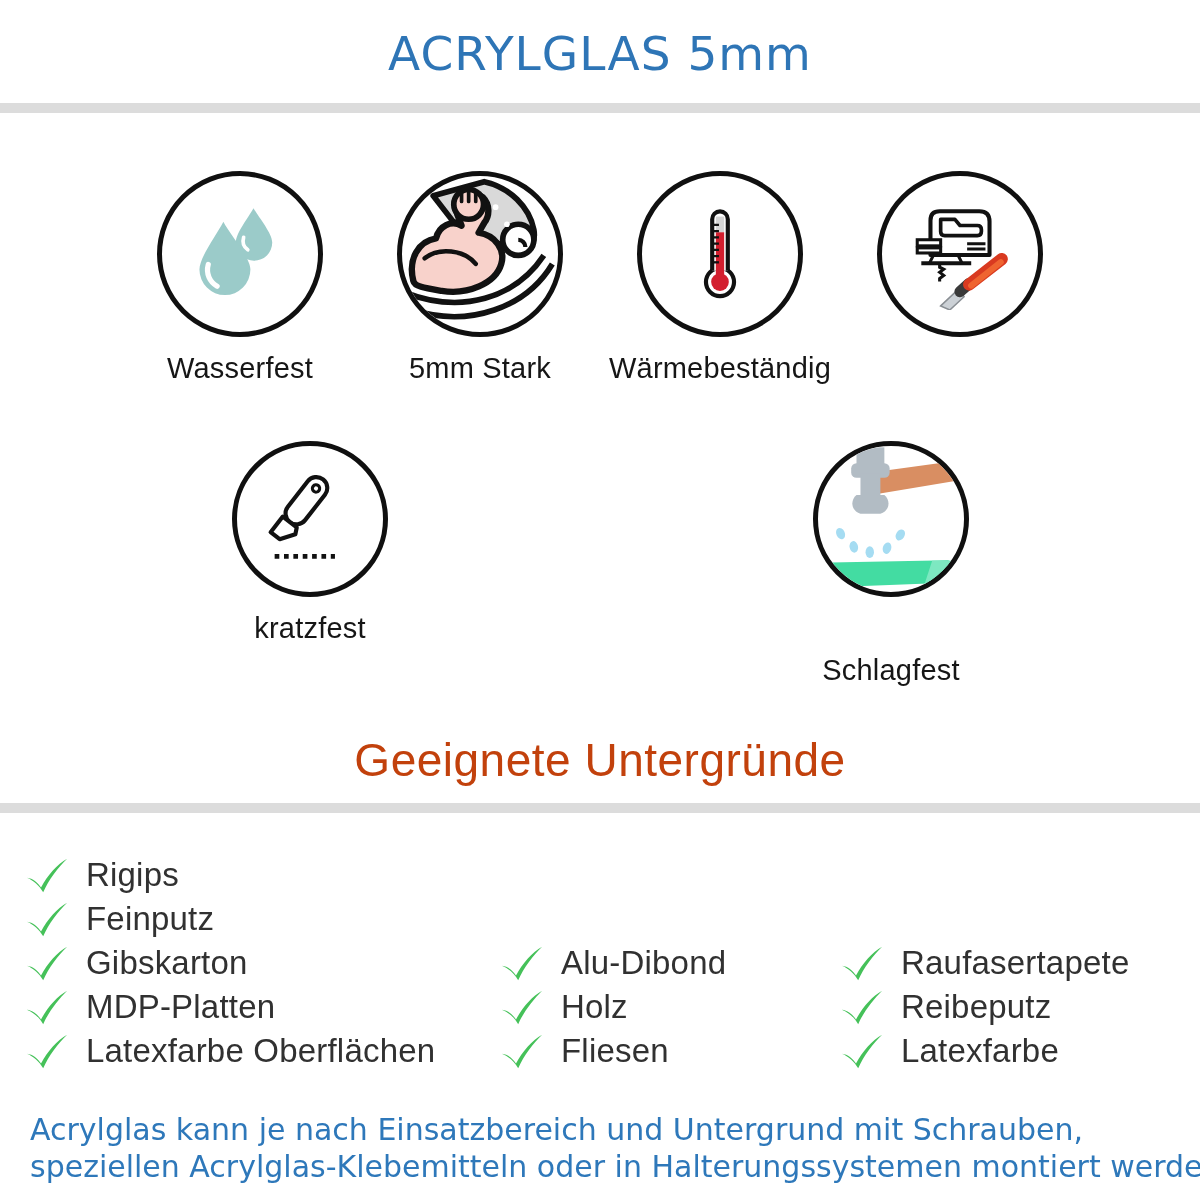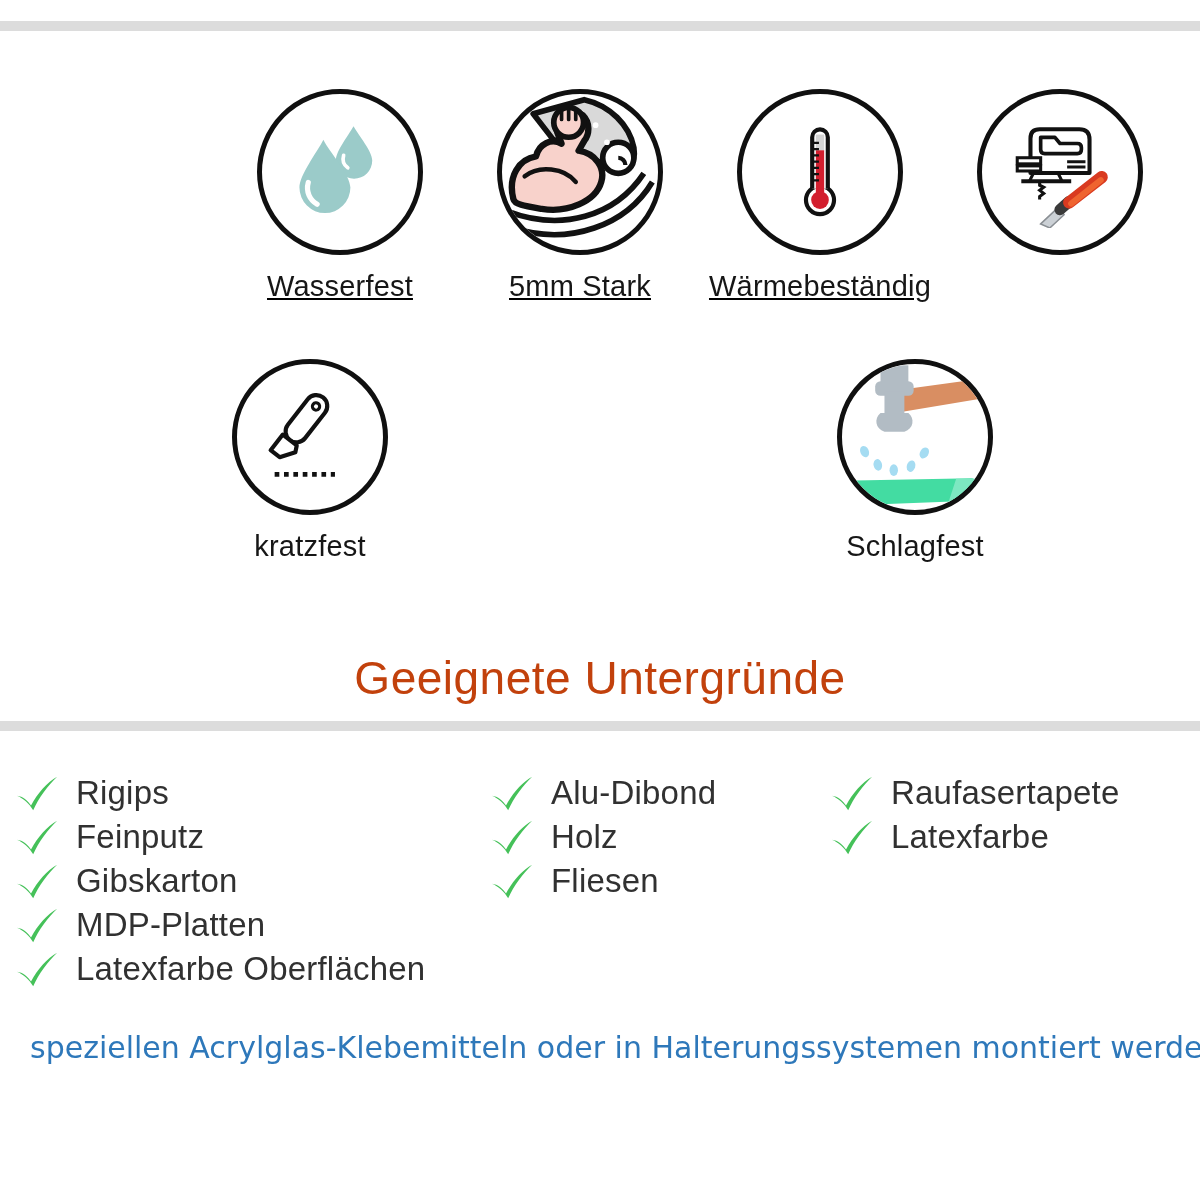--- a/index.html
+++ b/index.html
@@ -15,66 +15,67 @@
     margin:0;padding-top:26px;height:56px;line-height:56px;
     text-align:center;font-family:"DejaVu Sans",sans-serif;
     font-size:47px;font-weight:500;letter-spacing:1px;color:#2e75b6;
   }
   .divider{width:1200px;height:10px;background:#dcdcdc;border:0;margin:0;}
   .divider.top{margin-top:21px;}
 
   
   .feature-row1{
     margin-top:58px;padding:0 20px;
-    display:flex;justify-content:flex-end;text-decoration:underline;
+    display:flex;justify-content:center;
   }
   .feature{width:240px;display:flex;flex-direction:column;align-items:center;}
   .feature-row2{position:relative;height:206px;margin-top:56px;padding-left:31px;}
   .feature-row2 .feature{position:absolute;width:280px;top:0;}
-  .f2-0{left:170px;} .f2-1{left:460px;} .f2-2{left:775px;}
+  .f2-0{left:170px;} .f2-1{left:460px;} .f2-2{left:751px;gap:42px;}
 
   .circle{
     width:156px;height:156px;border:5px solid #101010;border-radius:50%;
     background:#fff;display:flex;align-items:center;justify-content:center;
     overflow:hidden;position:relative;
   }
   .feature-row2 .circle{width:146px;height:146px;}
   .feat-label{
     margin-top:15px;font-size:29px;color:#161616;letter-spacing:0.2px;
     text-align:center;white-space:nowrap;
   }
   .fill-svg{position:absolute;left:0;top:0;width:100%;height:100%;}
 
   
   .sub-heading{
     margin:84px 0 0 0;height:58px;line-height:58px;text-align:center;
     font-size:46px;font-weight:500;color:#c2410c;letter-spacing:0.5px;
   }
   .divider.mid{margin-top:14px;}
   .checklist{
-    margin-top:40px;display:flex;align-items:flex-start;padding-left:15px;
+    margin-top:40px;display:flex;align-items:flex-end;padding-left:25px;
   }
   .check-col{list-style:none;margin:0;padding:0;}
   .col-0{flex:0 0 475px;} .col-1{flex:0 0 340px;} .col-2{flex:1 1 auto;}
   .check-item{display:flex;align-items:center;height:44px;gap:17px;}
   .check-item .label{font-size:33px;color:#313131;letter-spacing:0.2px;white-space:nowrap;}
   .check-ic{flex:0 0 auto;display:block;}
 
   
   .footer-note{
     margin:38px 0 0 30px;font-family:"DejaVu Sans",sans-serif;
     font-size:30px;line-height:37px;color:#2e78ba;
   }
   .footer-note span{display:block;white-space:nowrap;}
 </style>
 </head>
 <body>
 
 <div class="page">
 
+  <h1 class="title">ACRYLGLAS 5mm</h1>
   <div class="divider top"></div>
 
   <div class="feature-row1">
 
     <div class="feature">
       <div class="circle">
         <svg width="104" height="104" viewBox="0 0 100 100" aria-hidden="true">
           <path d="M63 6 C58 15 46 30 46 39 a17.5 17.5 0 0 0 35 0 C81 30 68 15 63 6 Z" fill="#9bcbc9"></path>
           <path d="M34 19 C28 31 11 53 11 65 a24.5 24.5 0 0 0 49 0 C60 53 40 31 34 19 Z" fill="#9bcbc9"></path>
           <path d="M19.5 60 c-2.5 9 1.5 17 8.5 21" stroke="#ffffff" stroke-width="5" fill="none" stroke-linecap="round"></path>
@@ -257,22 +258,29 @@
       <li class="check-item">
         <svg class="check-ic" width="44" height="37" viewBox="0 0 40 34">
             <path d="M1.5 19 C7 19.5 11.5 23.5 14.5 28 C20.5 16.5 29.5 6.5 38.5 1.5 C30 10 21.5 20.5 16.5 32.5 C13 26 7.5 21.5 1.5 19 Z" fill="#45c159"></path>
           </svg>
         <span class="label">Raufasertapete</span>
       </li>
       <li class="check-item">
         <svg class="check-ic" width="44" height="37" viewBox="0 0 40 34">
             <path d="M1.5 19 C7 19.5 11.5 23.5 14.5 28 C20.5 16.5 29.5 6.5 38.5 1.5 C30 10 21.5 20.5 16.5 32.5 C13 26 7.5 21.5 1.5 19 Z" fill="#45c159"></path>
           </svg>
+        <span class="label">Reibeputz</span>
+      </li>
+      <li class="check-item">
+        <svg class="check-ic" width="44" height="37" viewBox="0 0 40 34">
+            <path d="M1.5 19 C7 19.5 11.5 23.5 14.5 28 C20.5 16.5 29.5 6.5 38.5 1.5 C30 10 21.5 20.5 16.5 32.5 C13 26 7.5 21.5 1.5 19 Z" fill="#45c159"></path>
+          </svg>
         <span class="label">Latexfarbe</span>
       </li>
     </ul>
   </div>
 
   <p class="footer-note">
+    <span>Acrylglas kann je nach Einsatzbereich und Untergrund mit Schrauben,</span>
     <span>speziellen Acrylglas-Klebemitteln oder in Halterungssystemen montiert werden.</span>
   </p>
 
 </div>
 
 </body></html>

